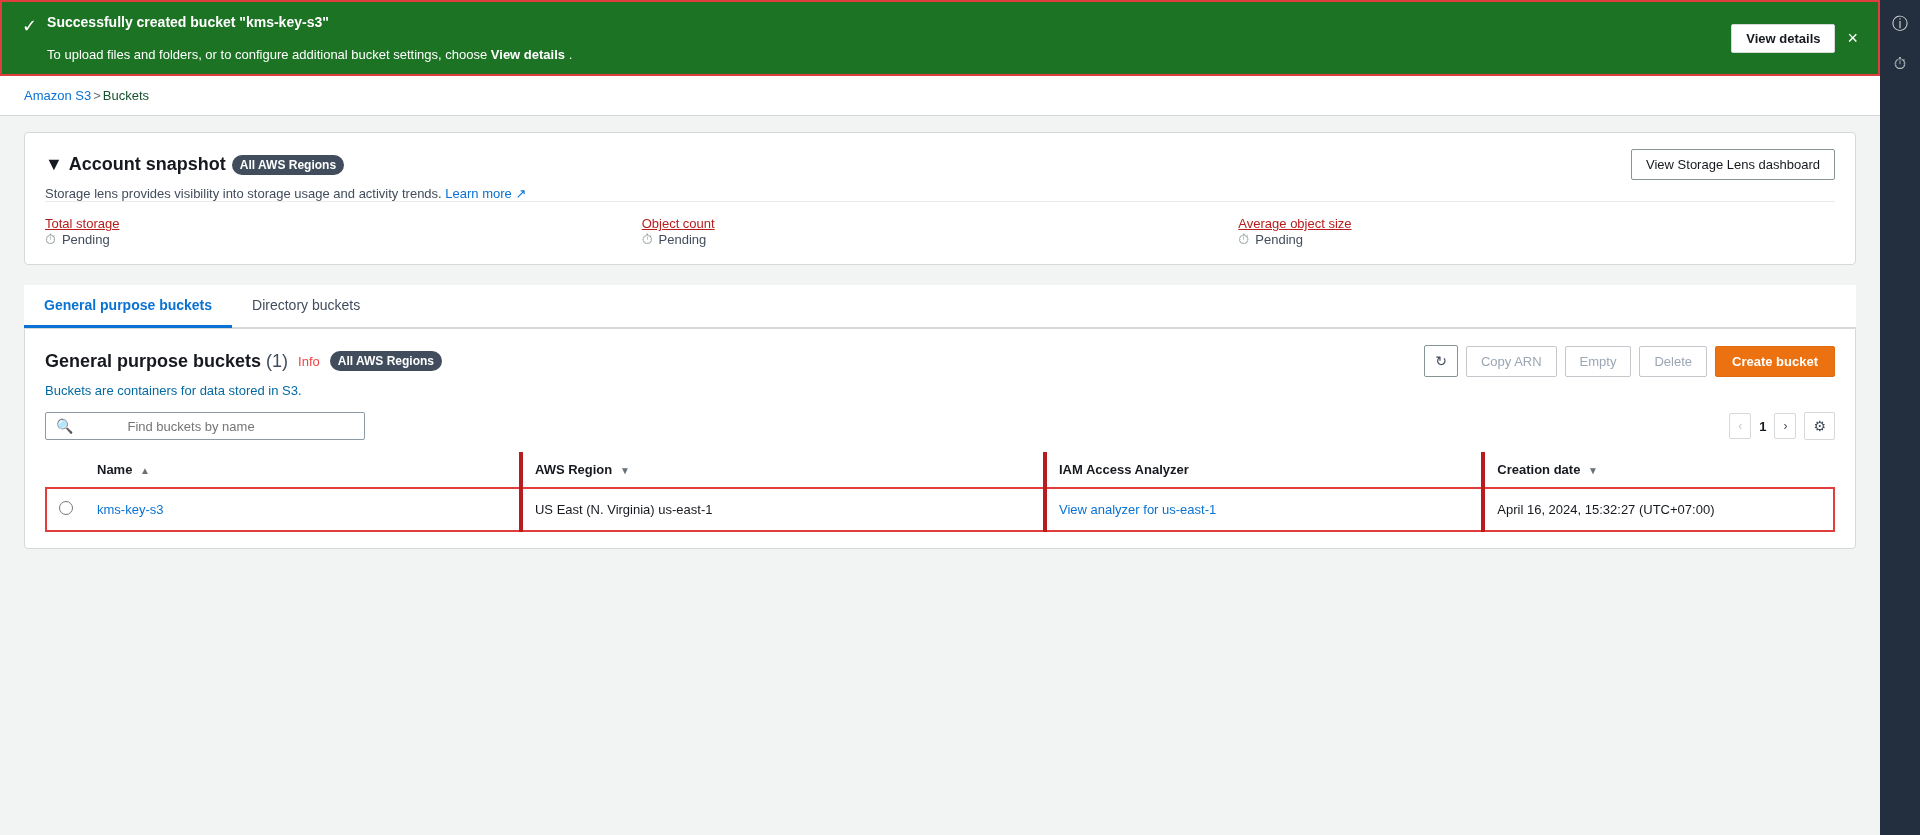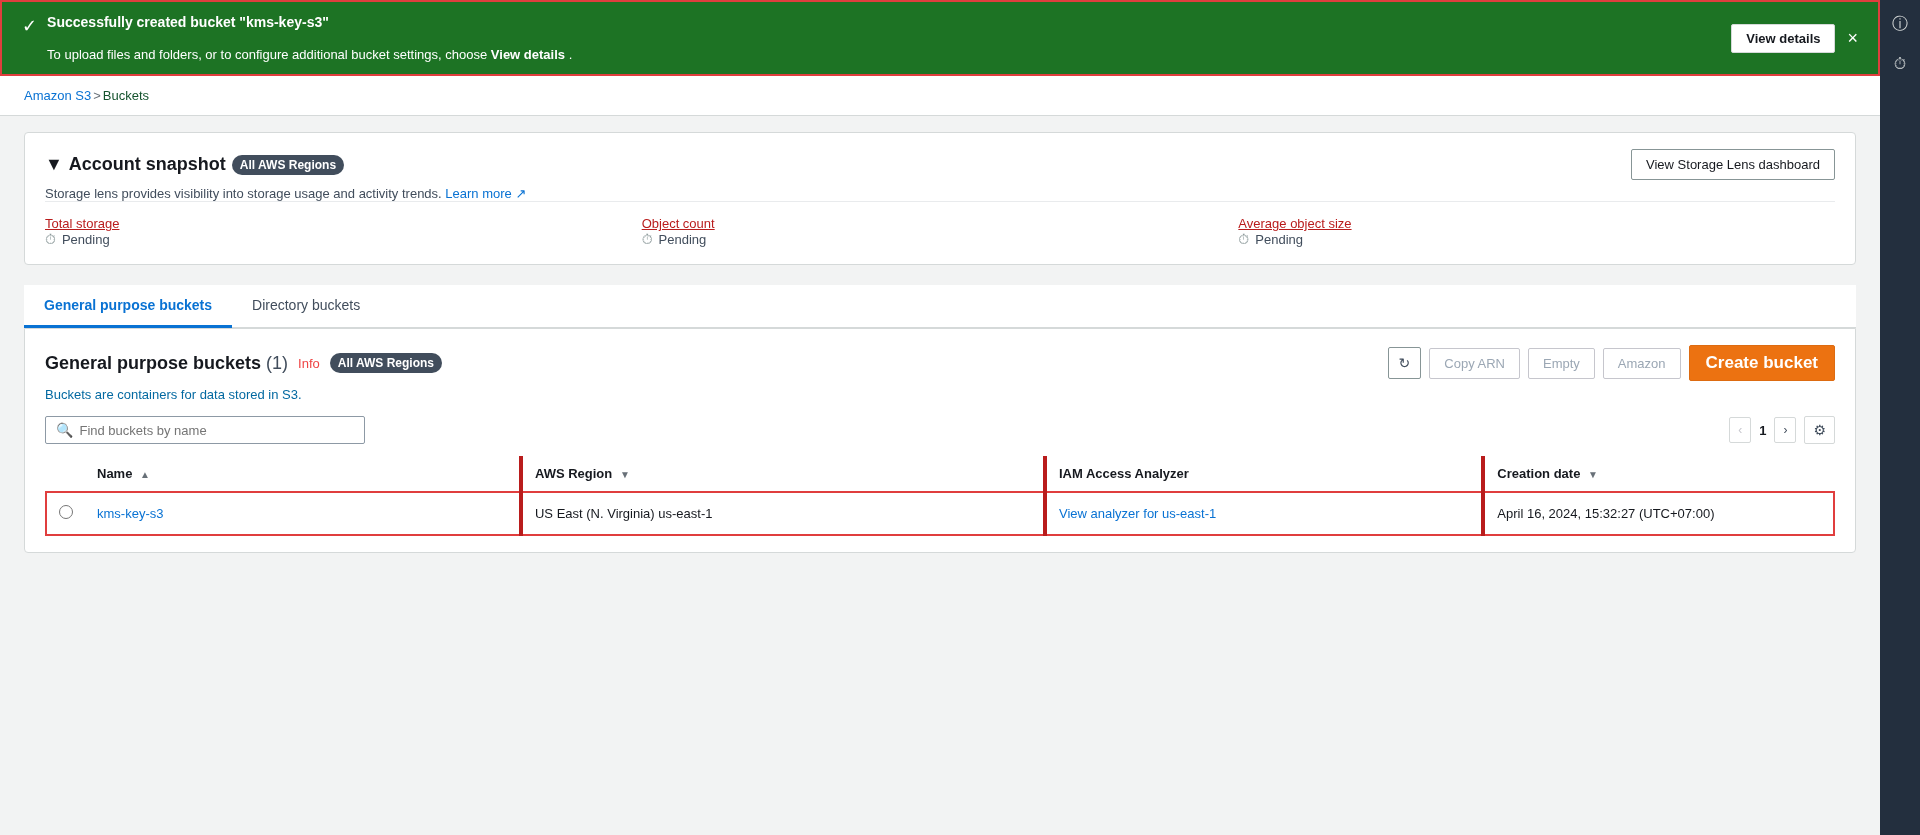--- a/index.html
+++ b/index.html
@@ -283,21 +283,21 @@
       color: #414d5c;
     }
     .btn-secondary.disabled { color: #9ba7b4; border-color: #c6c6cd; cursor: default; }
     .btn-primary {
       background: #ec7211;
       color: white;
       border: 1px solid #dd6b11;
       padding: 7px 16px;
       cursor: pointer;
       border-radius: 2px;
-      font-size: 17px;
+      font-size: 13px;
       font-weight: 700;
     }
     .buckets-desc {
       font-size: 13px;
       color: #0369a1;
       margin-bottom: 14px;
     }
 
     
     .search-pagination-row {
@@ -315,20 +315,21 @@
       width: 320px;
       background: white;
     }
     .search-box input {
       border: none;
       outline: none;
       font-size: 13px;
       color: #0c4a6e;
       width: 100%;
       background: transparent;
+      margin-left: 48px;
     }
     .search-icon { color: #879596; margin-right: 6px; font-size: 14px; }
     .pagination-controls {
       display: flex;
       align-items: center;
       gap: 8px;
     }
     .page-nav {
       border: 1px solid #d5d9d9;
       background: white;
@@ -501,21 +502,21 @@
           </span>
           <span class="info-badge">Info</span>
           <span class="badge-regions">All AWS Regions</span>
         </div>
         <div class="buckets-actions">
           <button class="btn-icon">
             <span>↻</span>
           </button>
           <button class="btn-secondary disabled">Copy ARN</button>
           <button class="btn-secondary disabled">Empty</button>
-          <button class="btn-secondary disabled">Amazon</button>
+          <button class="btn-secondary disabled">Delete</button>
           <button class="btn-primary">Create bucket</button>
         </div>
       </div>
       <div class="buckets-desc">Buckets are containers for data stored in S3.</div>
 
       <div class="search-pagination-row">
         <div class="search-box">
           <span class="search-icon">🔍</span>
           <input type="text" placeholder="Find buckets by name" style="">
         </div>

